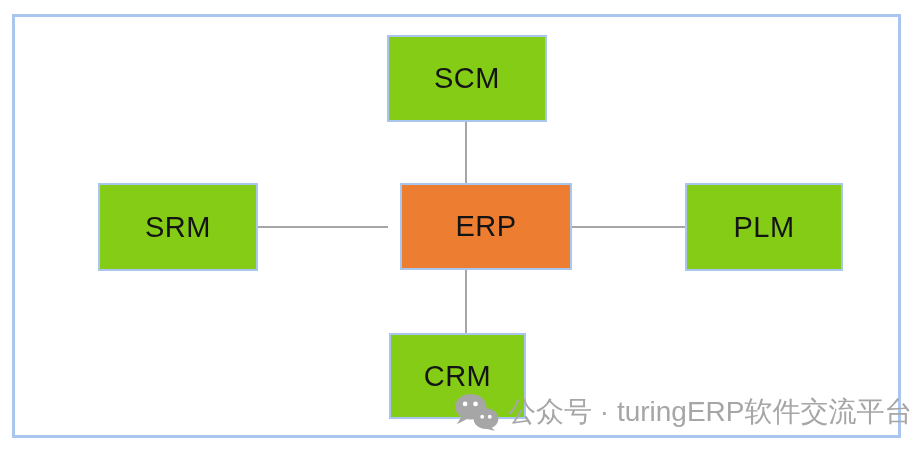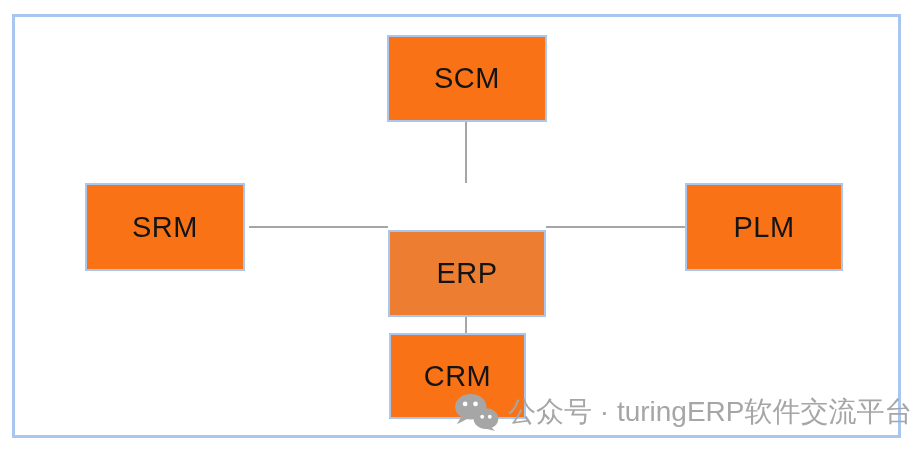--- a/index.html
+++ b/index.html
@@ -21,35 +21,35 @@
     top: 14px;
     width: 883px;
     height: 418px;
     border: 3px solid var(--frame-blue, #a8c6f0);
     background: transparent;
   }
   .node {
     position: absolute;
     box-sizing: border-box;
     border: 2px solid var(--box-border-blue, #a9c7ee);
-    background: #f97316;
+    background: #84cc16;
     display: flex;
     align-items: center;
     justify-content: center;
     font-size: 29px;
     color: #141414;
     letter-spacing: 0.5px;
     z-index: 2;
   }
   .node.center {
     background: var(--accent-orange, #ed7d31);
   }
   .node-scm { left: 387px; top: 35px;  width: 160px; height: 87px; }
-  .node-srm { left: 85px;  top: 183px; width: 160px; height: 88px; }
-  .node-erp { left: 388px; top: 183px; width: 158px; height: 87px; margin-top: 47px; }
+  .node-srm { left: 98px;  top: 183px; width: 160px; height: 88px; }
+  .node-erp { left: 400px; top: 183px; width: 172px; height: 87px; }
   .node-plm { left: 685px; top: 183px; width: 158px; height: 88px; text-align: right; }
   .node-crm { left: 389px; top: 333px; width: 137px; height: 86px; }
   .connector {
     position: absolute;
     background: var(--connector-gray, #a6a6a6);
     z-index: 1;
   }
   .conn-top    { left: 465px; top: 122px; width: 2px;   height: 61px; }
   .conn-bottom { left: 465px; top: 270px; width: 2px;   height: 63px; }
   .conn-left   { left: 249px; top: 226px; width: 139px; height: 2px; }

